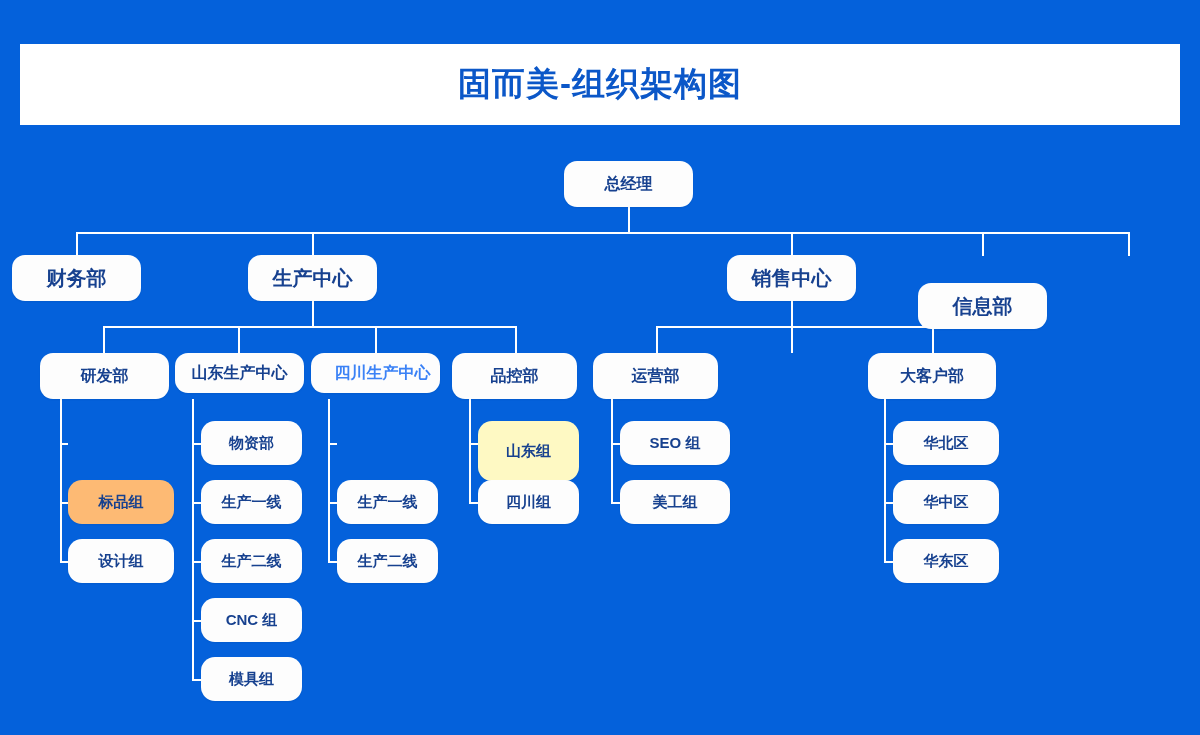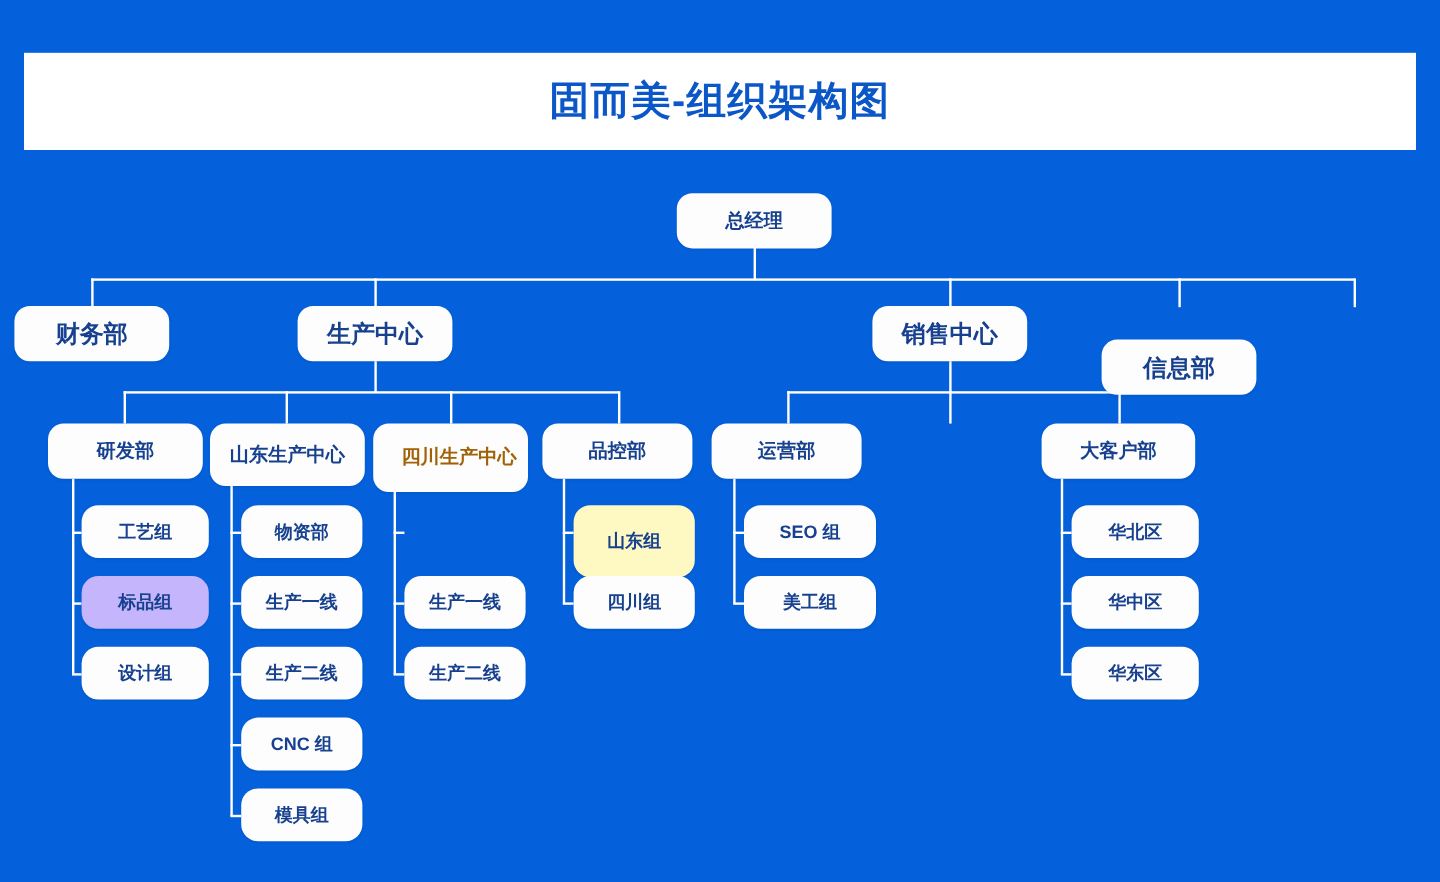--- a/index.html
+++ b/index.html
@@ -135,40 +135,37 @@
   <div class="node lvl1" style="left: 727px; top: 255px; width: 129px; height: 46px; background: rgb(253, 253, 253); color: rgb(23, 65, 143);">
     <span class="label">销售中心</span>
   </div>
   <div class="node lvl1" style="left: 918px; top: 255px; width: 129px; height: 46px; background: rgb(253, 253, 253); color: rgb(23, 65, 143); margin-top: 28px;">
     <span class="label">信息部</span>
   </div>
 
   <div class="node lvl2" style="left: 40px; top: 353px; width: 129px; height: 46px; background: rgb(253, 253, 253); color: rgb(23, 65, 143);">
     <span class="label">研发部</span>
   </div>
-  <div class="node lvl2" style="left: 175px; top: 353px; width: 129px; height: 52px; background: rgb(253, 253, 253); color: rgb(23, 65, 143);">
+  <div class="node lvl2" style="left: 175px; top: 353px; width: 129px; height: 40px; background: rgb(253, 253, 253); color: rgb(23, 65, 143);">
     <span class="label">山东生产中心</span>
   </div>
-  <div class="node lvl2" style="left: 311px; top: 353px; width: 129px; height: 57px; background: rgb(253, 253, 253); color: #a16207; padding-left: 14px;">
+  <div class="node lvl2" style="left: 311px; top: 353px; width: 129px; height: 40px; background: rgb(253, 253, 253); color: #3b82f6; padding-left: 14px;">
     <span class="label">四川生产中心</span>
   </div>
   <div class="node lvl2" style="left: 593px; top: 353px; width: 125px; height: 46px; background: rgb(253, 253, 253); color: rgb(23, 65, 143);">
     <span class="label">运营部</span>
   </div>
   <div class="node lvl2" style="left: 452px; top: 353px; width: 125px; height: 46px; background: rgb(253, 253, 253); color: rgb(23, 65, 143);">
     <span class="label">品控部</span>
   </div>
   <div class="node lvl2" style="left: 868px; top: 353px; width: 128px; height: 46px; background: rgb(253, 253, 253); color: rgb(23, 65, 143);">
     <span class="label">大客户部</span>
   </div>
 
-  <div class="node lvl3" style="left: 68px; top: 421px; width: 106px; height: 44px; background: rgb(253, 253, 253); color: rgb(23, 65, 143);">
-    <span class="label">工艺组</span>
-  </div>
-  <div class="node lvl3" style="left: 68px; top: 480px; width: 106px; height: 44px; background: #c4b5fd; color: rgb(23, 65, 143);">
+  <div class="node lvl3" style="left: 68px; top: 480px; width: 106px; height: 44px; background: #fdba74; color: rgb(23, 65, 143);">
     <span class="label">标品组</span>
   </div>
   <div class="node lvl3" style="left: 68px; top: 539px; width: 106px; height: 44px; background: rgb(253, 253, 253); color: rgb(23, 65, 143);">
     <span class="label">设计组</span>
   </div>
 
   <div class="node lvl3" style="left: 201px; top: 421px; width: 101px; height: 44px; background: rgb(253, 253, 253); color: rgb(23, 65, 143);">
     <span class="label">物资部</span>
   </div>
   <div class="node lvl3" style="left: 201px; top: 480px; width: 101px; height: 44px; background: rgb(253, 253, 253); color: rgb(23, 65, 143);">

